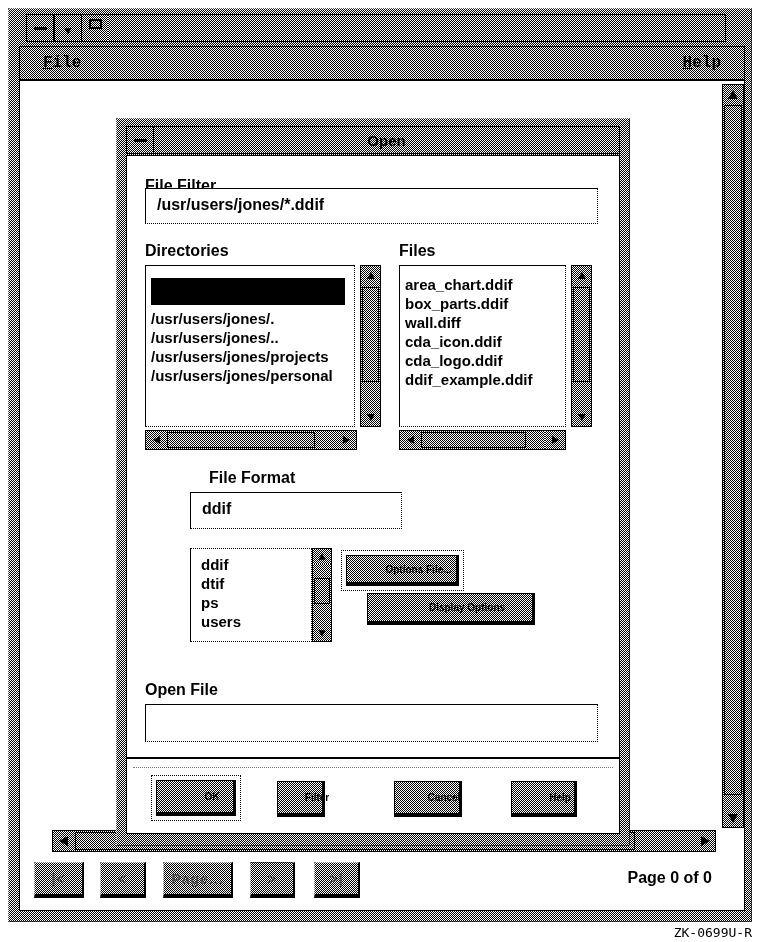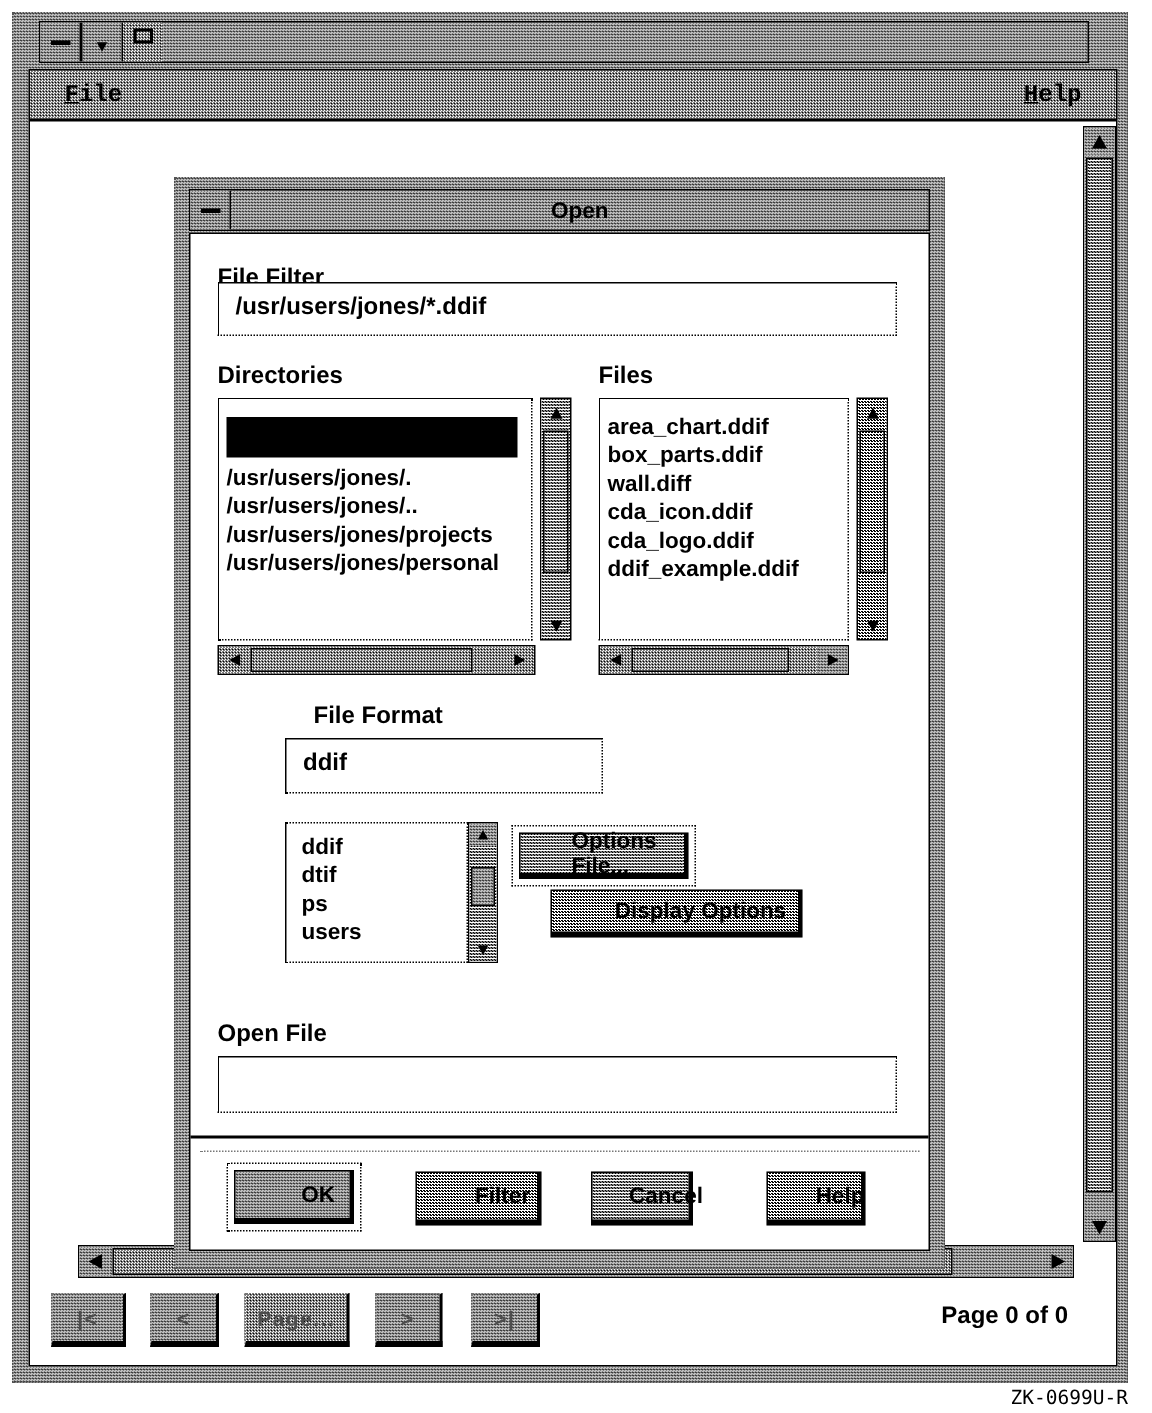--- a/index.html
+++ b/index.html
@@ -60,21 +60,21 @@
   .vsb .thumb { left:1px; right:1px; }
   .hsb .thumb { top:1px; bottom:1px; }
   .tri { width:0; height:0; }
   .tri-up    { border-left:5px solid transparent; border-right:5px solid transparent; border-bottom:9px solid #000; }
   .tri-down  { border-left:5px solid transparent; border-right:5px solid transparent; border-top:9px solid #000; }
   .tri-left  { border-top:5px solid transparent; border-bottom:5px solid transparent; border-right:9px solid #000; }
   .tri-right { border-top:5px solid transparent; border-bottom:5px solid transparent; border-left:9px solid #000; }
 
   
   .pbtn {
-    display:flex; align-items:center; justify-content:center; font-size:15px; color:#000;
+    display:flex; align-items:center; justify-content:center; font-size:10px; color:#000;
     border:1px solid #000; border-right:3px solid #000; border-bottom:4px solid #000;padding-left:34px;
   }
   .focusrect { border:1px dotted #000; padding:4px; display:inline-block; background:transparent; }
 
   
   .navbtn {
     display:flex; align-items:center; justify-content:center;
     font-size:14px; color:#4d4d4d; letter-spacing:1px;
     border:1px dotted #777; border-right:2px solid #000; border-bottom:4px solid #000;
   }
@@ -250,20 +250,20 @@
 
     <div class="abs lbl" style="left:18px; top:525px;">Open File</div>
     <div class="abs field" style="left:18px; top:548px; width:453px; height:38px;"></div>
 
     <div class="abs sep-solid" style="left:0px; top:601px; width:492px;"></div>
     <div class="abs sep-dot" style="left:6px; top:611px; width:480px;"></div>
 
     <div class="abs focusrect" style="left:24px; top:619px;">
       <div class="st pbtn" style="width:80px; height:36px;">OK</div>
     </div>
-    <div class="abs st pbtn" style="left:150px; top:625px; width:84px; height:36px;">Filter</div>
+    <div class="abs st pbtn" style="left:150px; top:625px; width:48px; height:36px;">Filter</div>
     <div class="abs st pbtn" style="left:267px; top:625px; width:68px; height:36px;">Cancel</div>
     <div class="abs st pbtn" style="left:384px; top:625px; width:66px; height:36px;">Help</div>
   </div>
 
   <div id="figure-caption" class="abs" style="left:600px; top:925px; width:152px; text-align:right;">ZK-0699U-R</div>
 
 </div>
 
 </body></html>

